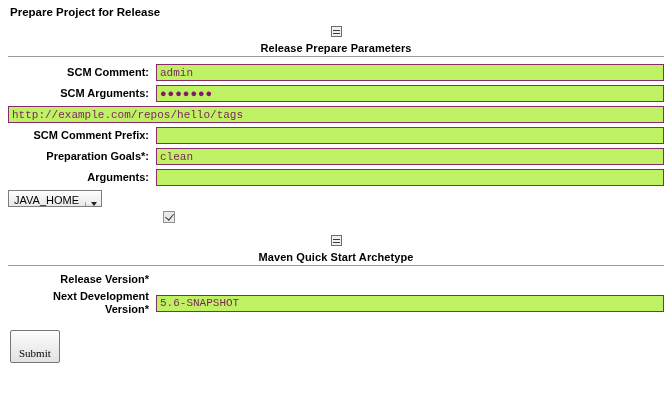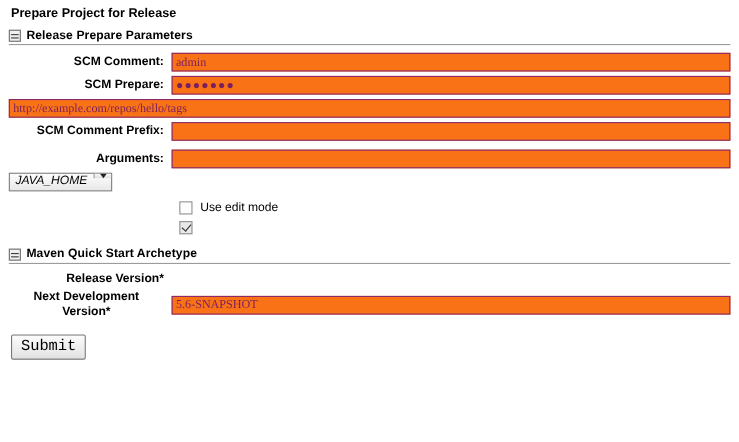--- a/index.html
+++ b/index.html
@@ -29,20 +29,21 @@
     margin: 0 0 8px 2px;
   }
   
   .section-header {
     display: flex;
     align-items: center;
     gap: 5px;
     border-bottom: 1px solid #9b9b9b;
     padding-bottom: 2px;
     margin-bottom: 7px;
+    flex-direction: column;
   }
   .expander {
     display: inline-block;
     width: 9px;
     height: 9px;
     border: 1px solid #6d6d6d;
     background: #f0f0f0;
     position: relative;
     flex: 0 0 auto;
   }
@@ -82,50 +83,48 @@
     text-align: right;
     padding-right: 7px;
     box-sizing: border-box;
     font-size: 11px;
     font-weight: bold;
     color: #000;
     line-height: 13px;
   }
   .form-label.two-line {
     line-height: 14px;
-    text-align: center;
   }
   .form-field {
     flex: 1 1 auto;
   }
   input.txt {
     box-sizing: border-box;
     width: 100%;
     height: 17px;
     border: 1px solid #8a2a6b;
-    background: #f97316;
-    font-family: Liberation Serif, serif;
+    background: #bef264;
+    font-family: Liberation Mono, monospace;
     font-size: 11px;
     color: #7c1f5e;
     padding: 1px 3px;
     outline: none;
   }
   input.txt.pw {
     letter-spacing: 1px;
     color: #7c1f5e;
   }
   
   .select-wrap {
     display: inline-flex;
-    align-items: flex-start;
+    align-items: flex-end;
     border: 1px solid #7d7d7d;
     background: linear-gradient(#fdfdfd, #e8e8e8);
     height: 17px;
     box-sizing: border-box;
-    font-style: italic;
   }
   .select-value {
     display: flex;
     align-items: center;
     padding: 0 6px 0 5px;
     font-size: 11px;
     color: #000;
     white-space: nowrap;
   }
   .select-arrow {
@@ -181,24 +180,24 @@
   }
   
   .section2 { margin-top: 12px; }
   .row-tall .form-label { line-height: 13px; }
   
   .submit-wrap {
     margin-top: 14px;
     margin-left: 2px;
   }
   button.submit {
-    font-family: Liberation Mono, monospace;
-    font-size: 14px;
-    color: #000;
-    padding: 2px 8px 3px 8px;
+    font-family: Liberation Serif, serif;
+    font-size: 11px;
+    color: #000;
+    padding: 16px 8px 3px 8px;
     border: 1px solid #767676;
     background: linear-gradient(#fcfcfc, #e2e2e2);
     border-radius: 2px;
     cursor: pointer;
   }
 </style>
 </head>
 <body>
 
 <div class="page">
@@ -211,65 +210,65 @@
   </div>
 
   <div class="form-row">
     <div class="form-label">SCM Comment:</div>
     <div class="form-field">
       <input class="txt" type="text" value="admin" style="">
     </div>
   </div>
 
   <div class="form-row">
-    <div class="form-label">SCM Prepare:</div>
+    <div class="form-label">SCM Arguments:</div>
     <div class="form-field">
       <input class="txt pw" type="text" value="●●●●●●●" style="">
     </div>
   </div>
 
 
   <div class="form-row">
     <div class="form-field">
       <input class="txt" type="text" value="http://example.com/repos/hello/tags" style="">
     </div>
   </div>
 
   <div class="form-row">
     <div class="form-label">SCM Comment Prefix:</div>
     <div class="form-field">
       <input class="txt" type="text" value="" style="">
     </div>
   </div>
 
   <div class="form-row">
+    <div class="form-label">Preparation Goals*:</div>
+    <div class="form-field">
+      <input class="txt" type="text" value="clean" style="">
+    </div>
   </div>
 
   <div class="form-row">
     <div class="form-label">Arguments:</div>
     <div class="form-field">
       <input class="txt" type="text" value="" style="">
     </div>
   </div>
 
   <div class="form-row">
     <div class="form-field">
       <span class="select-wrap">
         <span class="select-value">JAVA_HOME</span>
         <span class="select-arrow">
             <i></i>
           </span>
       </span>
     </div>
   </div>
 
-  <div class="check-row first">
-    <span class="cb"></span>
-    <span class="check-label">Use edit mode</span>
-  </div>
 
   <div class="check-row">
     <span class="cb checked"></span>
   </div>
 
   <div class="section-header section2">
     <span class="expander"></span>
     <span class="section-title">Maven Quick Start Archetype</span>
   </div>
 

